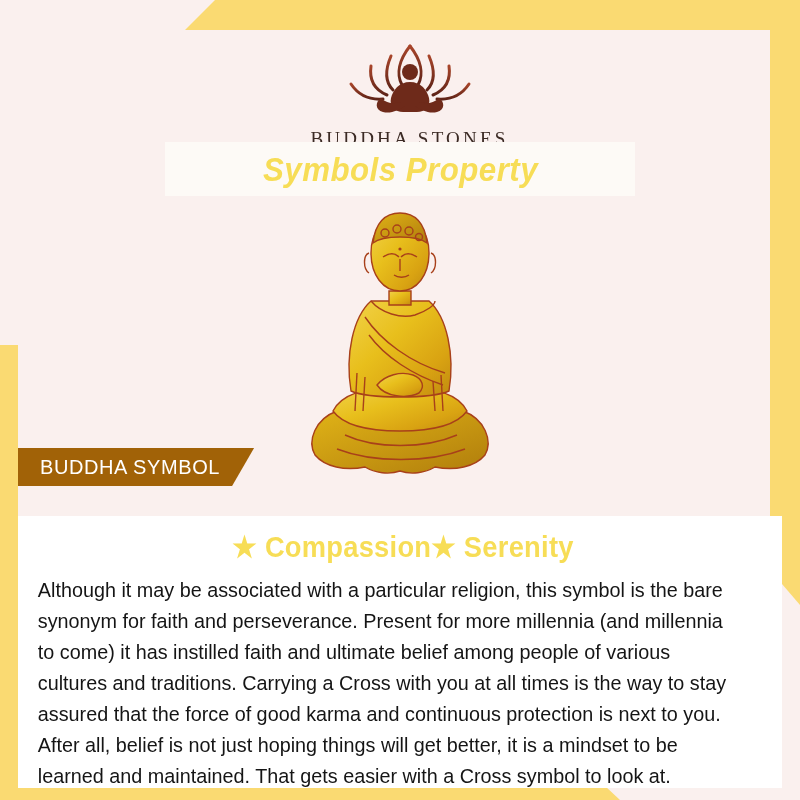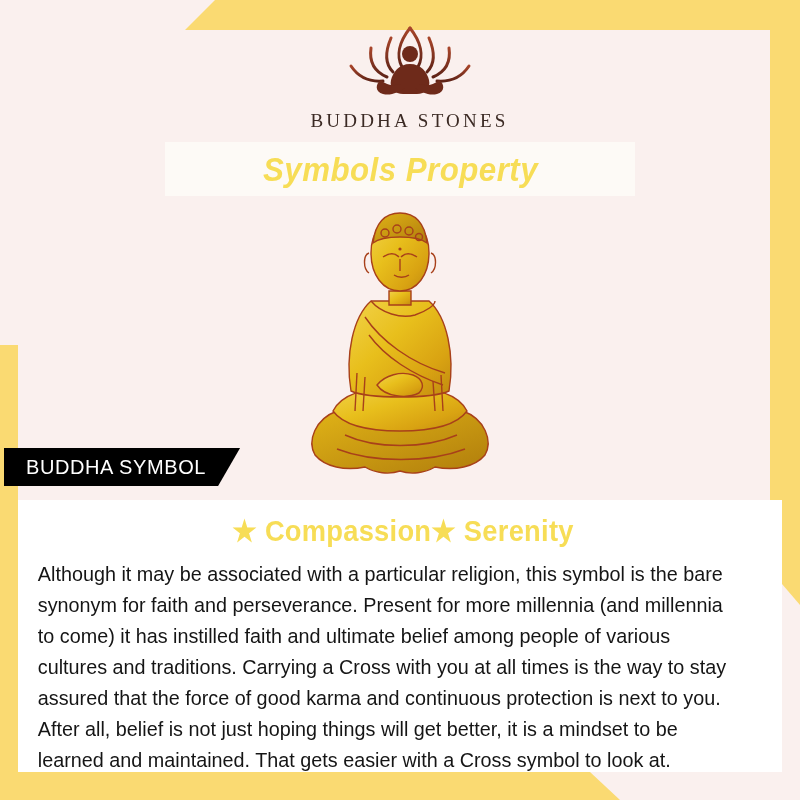--- a/index.html
+++ b/index.html
@@ -36,21 +36,21 @@
     z-index:3;
   }
 
   
   .canvas{
     position:absolute; inset:0; z-index:2;
   }
 
   
   .brand{
-    position:absolute; top:22px; left:0; width:800px;
+    position:absolute; top:40px; left:0; width:800px;
     display:flex; flex-direction:column; align-items:center;
     z-index:4;
     padding-left:19px;
   }
   .logo-mark{ width:150px; height:82px; display:block; }
   .brand-name{
     margin-top:6px;
     font-family:"Liberation Serif", serif;
     font-size:19px;
     letter-spacing:3.2px;
@@ -79,36 +79,36 @@
   
   .art-wrap{
     position:absolute; top:205px; left:0; width:800px; height:285px;
     display:flex; align-items:flex-end; justify-content:center;
     z-index:3;
   }
   .buddha{ width:230px; height:285px; display:block; }
 
   
   .symbol-tag{
-    position:absolute; left:4px; top:448px;
+    position:absolute; left:18px; top:448px;
     height:38px; padding:0 34px 0 22px;
-    background:#000000;
+    background:#a16207;
     display:flex; align-items:center;
     clip-path: polygon(0 0, 100% 0, calc(100% - 22px) 100%, 0 100%);
     z-index:5;
   }
   .symbol-tag span{
     color:#ffffff;
     font-size:20px;
     letter-spacing:.6px;
   }
 
   
   .content-panel{
-    position:absolute; left:18px; top:500px;
+    position:absolute; left:18px; top:516px;
     width:764px; height:272px;
     background:#ffffff;
     z-index:4;
     padding:14px 8px 0 14px;
   }
   .headline{
     text-align:center;
     font-family:"Liberation Sans Narrow","Liberation Sans",sans-serif;
     font-weight:bold;
     font-size:29px;

